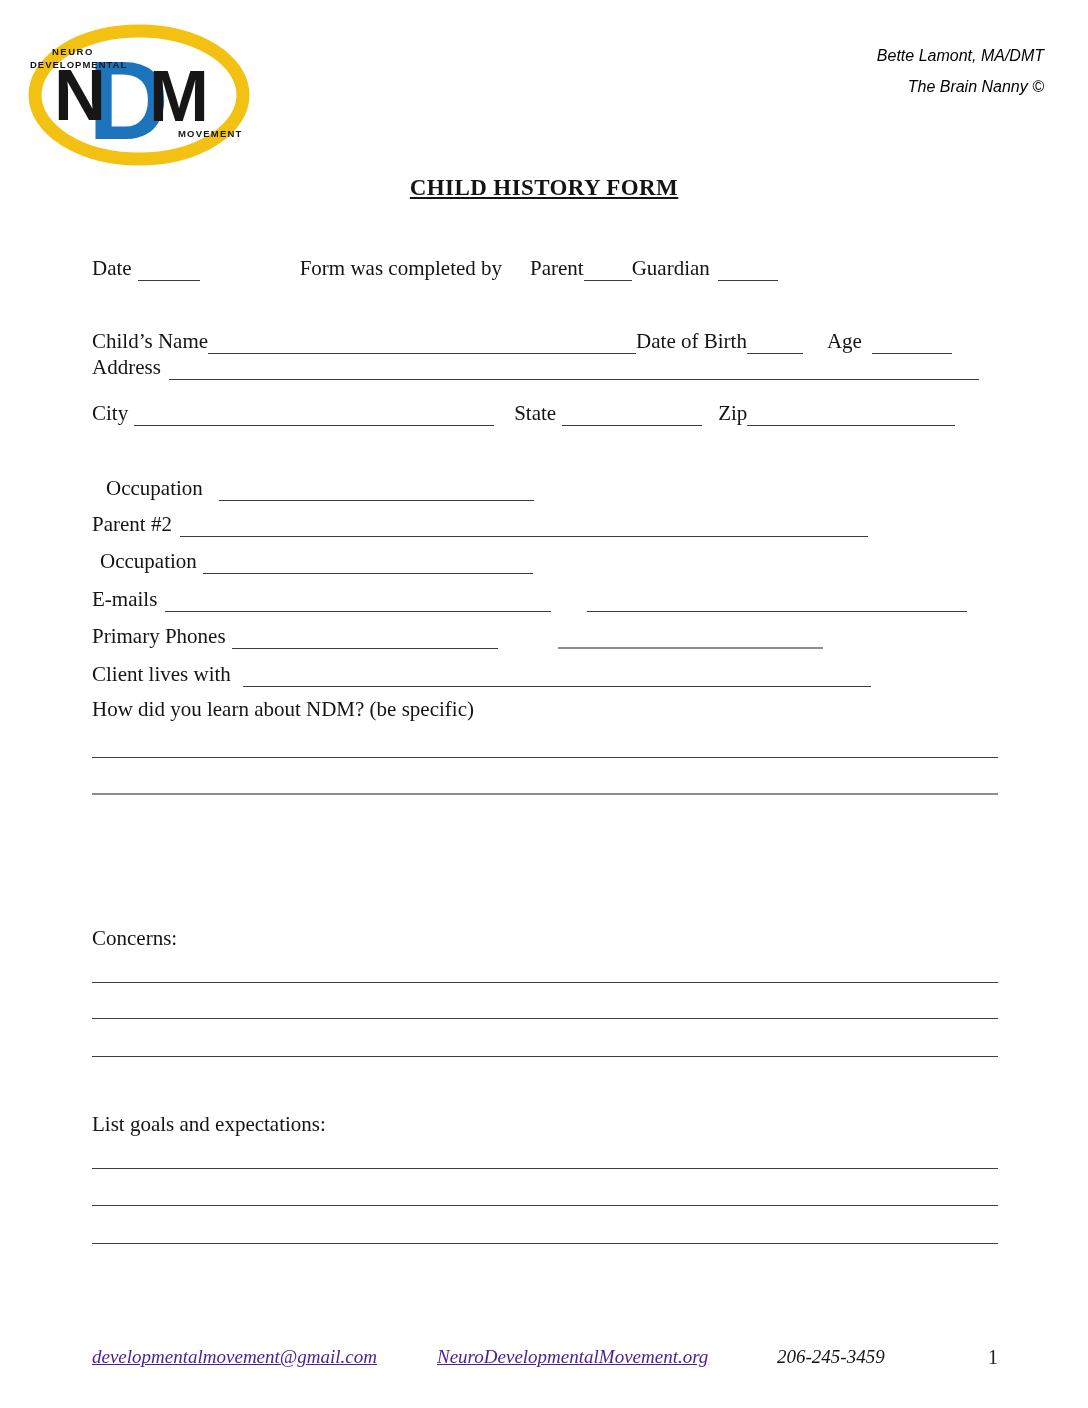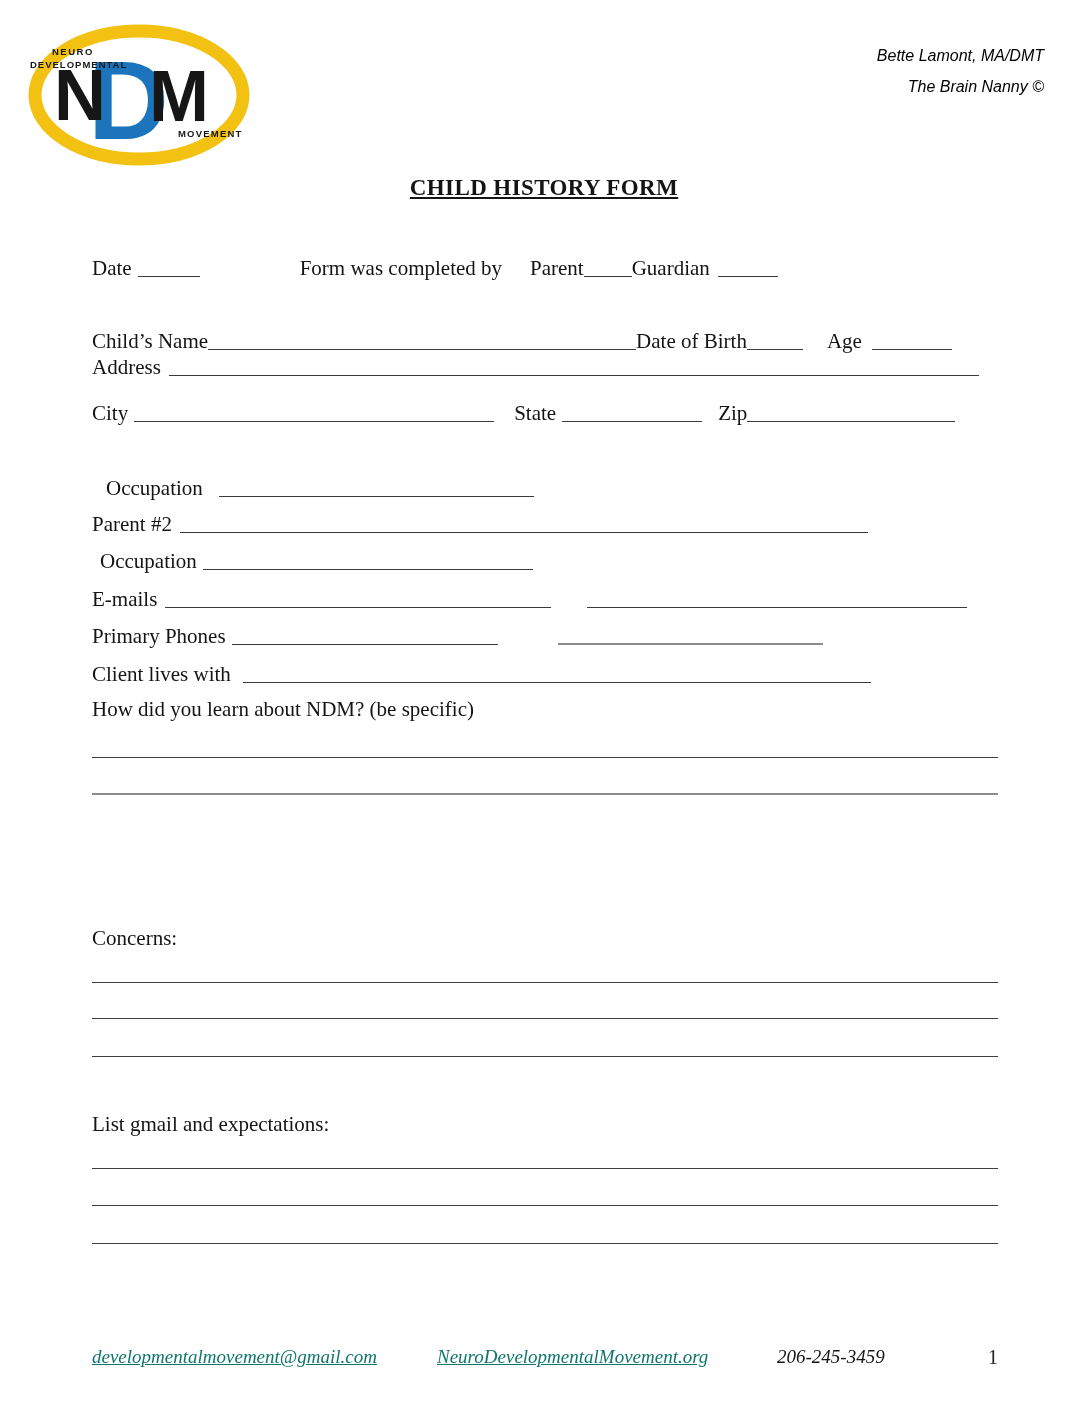--- a/index.html
+++ b/index.html
@@ -3,40 +3,40 @@
 <meta charset="utf-8">
 <style>
   html,body{margin:0;padding:0;background:#ffffff;}
   .page{
     position:relative;width:1088px;height:1408px;background:#ffffff;
     font-family:"Liberation Serif",serif;font-size:21px;color:#141414;
     overflow:hidden;
   }
   .row{
     position:absolute;left:92px;width:905px;
-    display:flex;align-items:center;white-space:nowrap;
+    display:flex;align-items:flex-end;white-space:nowrap;
   }
   .u{display:inline-block;height:15px;border-bottom:1.6px solid #3b3b3b;}
   .u.gray{border-bottom:2.2px solid #8d8d8d;}
   .u.flex{flex:1;margin-right:18px;}
   .rule{position:absolute;left:92px;width:906px;border-top:1.9px solid #3f3f3f;height:0;}
   .rule.gray{border-top:2.8px solid #8d8d8d;}
   .credit{
     position:absolute;top:40px;right:44px;text-align:right;
     font-family:"Liberation Sans",sans-serif;font-style:italic;
     font-size:16px;line-height:31px;color:#000;
   }
   .title{
     position:absolute;top:175px;left:0;width:100%;text-align:center;
     font-weight:bold;font-size:23px;letter-spacing:.4px;
     text-decoration:underline;
   }
   .logo{position:absolute;left:26px;top:22px;width:232px;height:152px;}
   .footer-item{position:absolute;top:1346px;font-size:19px;font-style:italic;}
-  .footer-item.link{color:#0f766e;text-decoration:underline;}
+  .footer-item.link{color:#4c1d95;text-decoration:underline;}
   .footer-item.pagenum{font-style:normal;font-size:20px;color:#222;}
 </style>
 </head>
 <body>
 
 <div class="page">
 
   <svg class="logo" viewBox="0 0 232 152">
     <ellipse cx="113" cy="73" rx="104" ry="64" fill="none" stroke-width="13" stroke="#F2C112"></ellipse>
     <text x="62" y="117" font-family="Liberation Sans, sans-serif" font-weight="bold" font-size="112" fill="#1C75BC">D</text>
@@ -128,21 +128,21 @@
 
 
   <div class="row" style="top:926px">
     <span>Concerns:</span>
   </div>
   <div class="rule" style="top:982px"></div>
   <div class="rule" style="top:1018px"></div>
   <div class="rule" style="top:1056px"></div>
 
   <div class="row" style="top:1112px">
-    <span>List gmail and expectations:</span>
+    <span>List goals and expectations:</span>
   </div>
   <div class="rule" style="top:1168px"></div>
   <div class="rule" style="top:1205px"></div>
   <div class="rule" style="top:1243px"></div>
 
   <div class="footer-item link" style="left:92px">developmentalmovement@gmail.com</div>
   <div class="footer-item link" style="left:437px">NeuroDevelopmentalMovement.org</div>
   <div class="footer-item" style="left:777px">206-245-3459</div>
   <div class="footer-item pagenum" style="left:988px">1</div>
 

